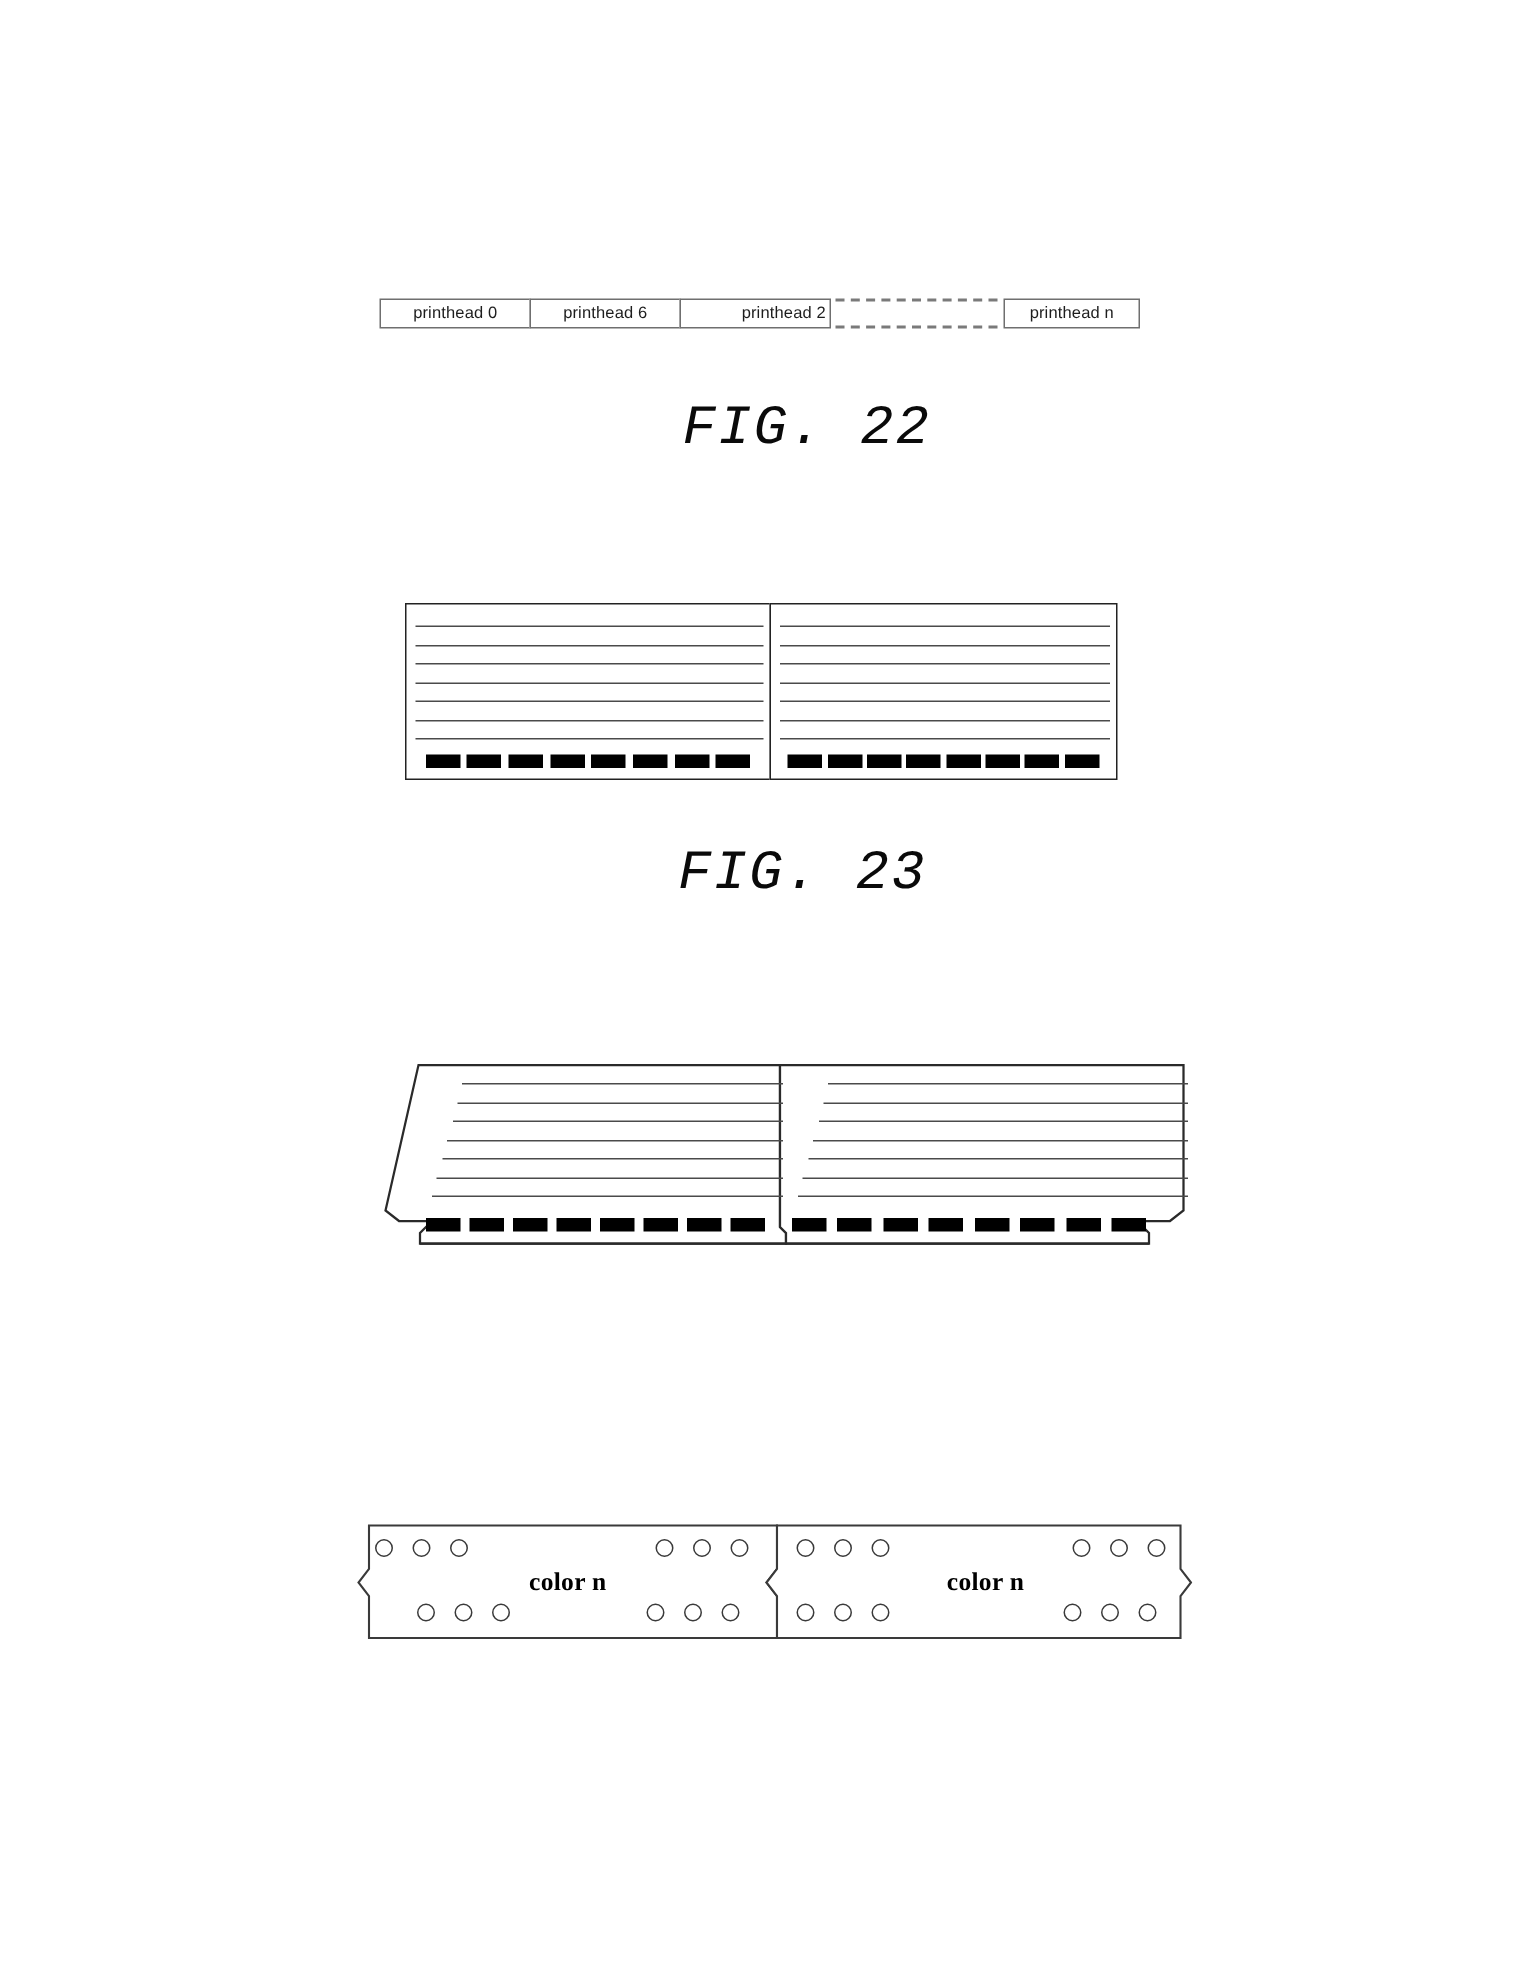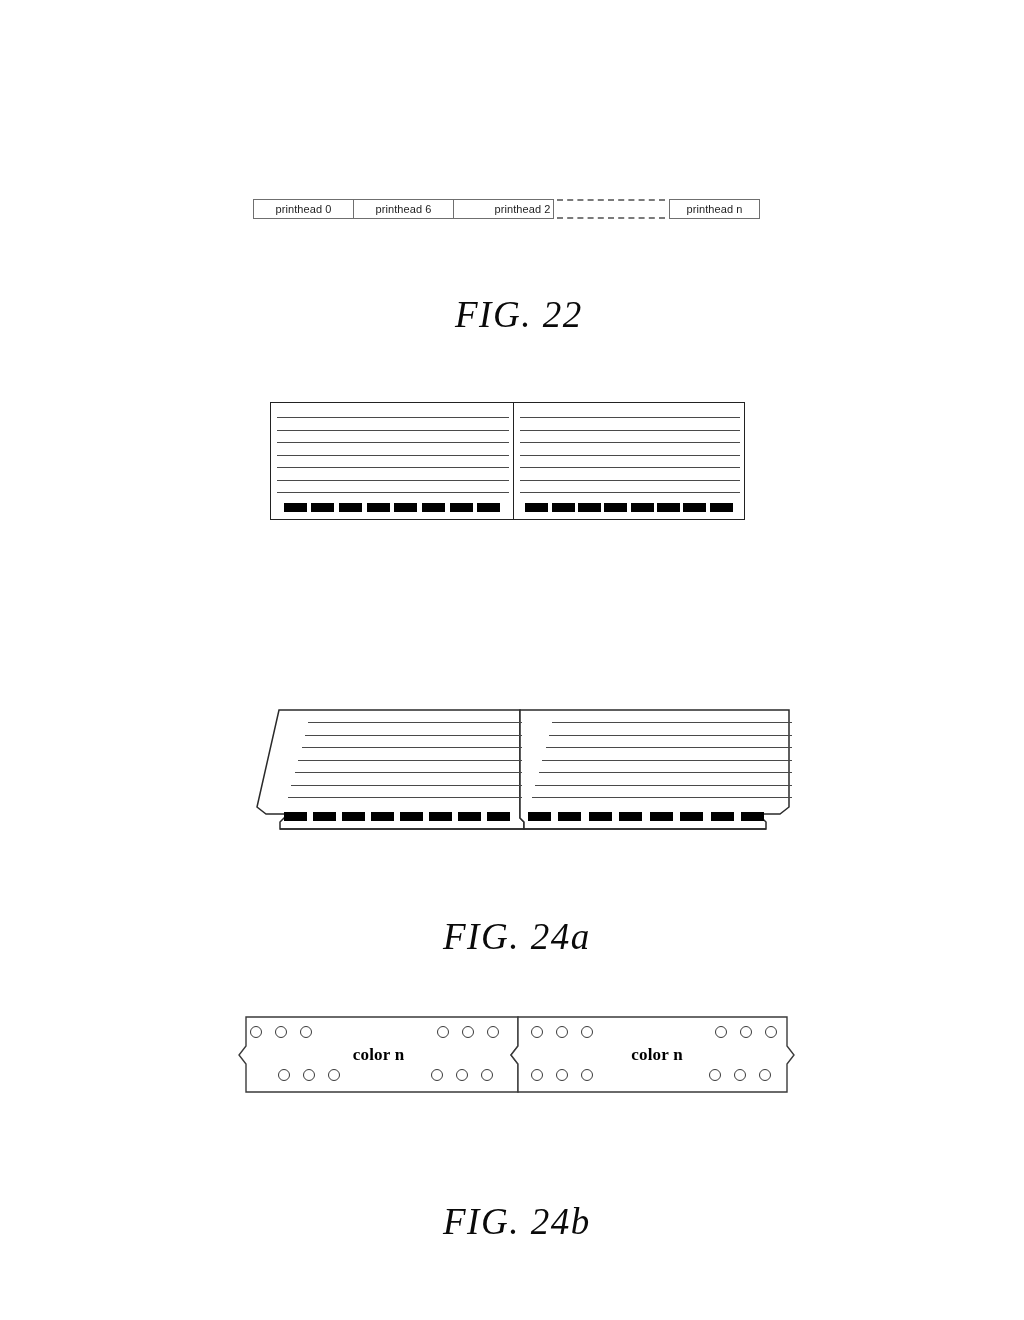--- a/index.html
+++ b/index.html
@@ -34,28 +34,27 @@
     font-size: 17.5px;
     color: #000000;
     letter-spacing: 0.1px;
   }
   .hdr-gap-lg { display: inline-block; width: 38px; }
   .hdr-gap-md { display: inline-block; width: 17px; }
 
   
   .fig-label {
     position: absolute;
-    font-family: Liberation Serif, serif;
+    font-family: Liberation Mono, monospace;
     font-style: italic;
     font-weight: 400;
     font-size: 37px;
     letter-spacing: 1.5px;
     color: #0a0a0a;
     white-space: nowrap;
-    margin-top: 28px;
   }
 
   
   #fig22-strip {
     position: absolute;
     left: 253px;
     top: 199px;
     height: 20px;
     display: flex;
     align-items: stretch;
@@ -262,20 +261,21 @@
         </div>
     <div class="hline" style="top: 14px;"></div>
         <div class="hline" style="top: 26.5px;"></div>
         <div class="hline" style="top: 39px;"></div>
         <div class="hline" style="top: 51.5px;"></div>
         <div class="hline" style="top: 64px;"></div>
         <div class="hline" style="top: 76.5px;"></div>
         <div class="hline" style="top: 89px;"></div>
       </div>
   </div>
+  <div class="fig-label" style="left:452px; top:562px;">FIG. 23</div>
 
   <div id="fig24a">
     <svg width="540" height="124" viewBox="0 0 540 124">
 
       <path d="M 27 2 L 268 2 L 268 110 L 272 114 L 272 121 L 28 121 L 28 114 L 36 106 L 14 106 L 5 99 Z" fill="#ffffff" stroke="#2a2a2a" stroke-width="1.5" stroke-linejoin="miter"></path>
 
       <path d="M 268 2 L 508 2 L 537 2 L 537 99 L 528 106 L 506 106 L 514 114 L 514 121 L 272 121 L 272 114 L 268 110 Z" fill="#ffffff" stroke="#2a2a2a" stroke-width="1.5" stroke-linejoin="miter"></path>
 
       <line x1="28" y1="121" x2="514" y2="121" stroke="#2a2a2a" stroke-width="1.5"></line>
     </svg>
@@ -311,21 +311,20 @@
           <div class="nozzle"></div>
           <div class="nozzle"></div>
           <div class="nozzle"></div>
           <div class="nozzle"></div>
           <div class="nozzle"></div>
           <div class="nozzle"></div>
           <div class="nozzle"></div>
         </div>
       </div>
   </div>
-  <div class="fig-label" style="left:443px; top:887px;">FIG. 24a</div>
 
   <div id="fig24b">
     <svg width="557" height="80" viewBox="0 0 557 80">
 
       <path d="M 8 2 L 280 2 L 280 31 L 273 40 L 280 49 L 280 77 L 8 77 L 8 49 L 1 40 L 8 31 Z" fill="#ffffff" stroke="#3a3a3a" stroke-width="1.4" stroke-linejoin="miter"></path>
 
       <path d="M 280 2 L 549 2 L 549 31 L 556 40 L 549 49 L 549 77 L 280 77 L 280 49 L 273 40 L 280 31 Z" fill="#ffffff" stroke="#3a3a3a" stroke-width="1.4" stroke-linejoin="miter"></path>
     </svg>
     <div class="hole-panel left" id="f24b-left">
       <div class="color-label">color n</div>
@@ -367,15 +366,14 @@
           <div class="hole"></div>
           <div class="hole"></div>
         </div>
         <div class="hole-group" style="left: 190px; top: 54px;">
           <div class="hole"></div>
           <div class="hole"></div>
           <div class="hole"></div>
         </div>
       </div>
   </div>
-  <div class="fig-label" style="left:443px; top:1172px;">FIG. 24b</div>
 
 </div>
 
 </body></html>

